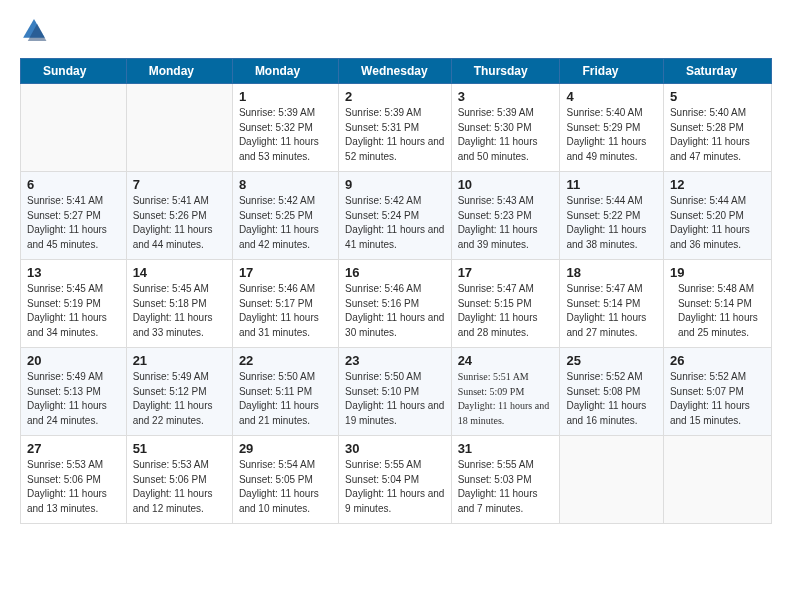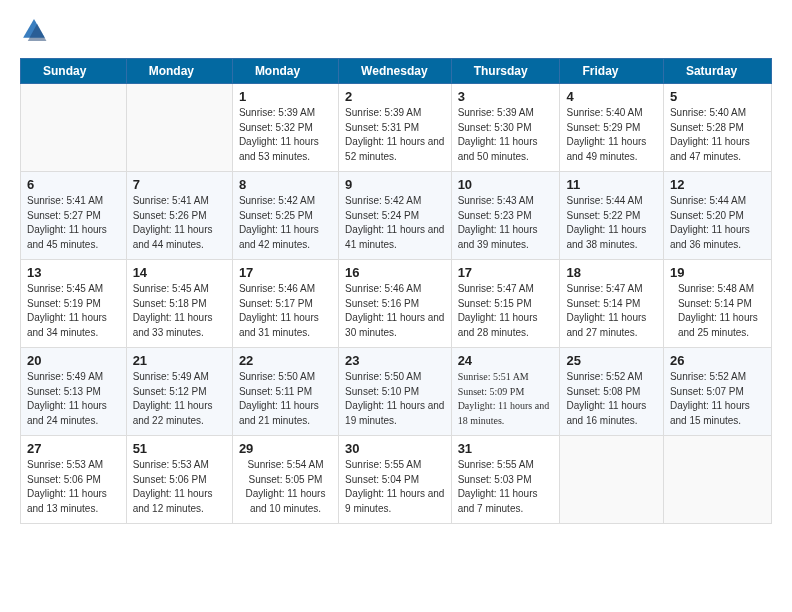--- a/index.html
+++ b/index.html
@@ -306,21 +306,21 @@
 Daylight: 11 hours and 13 minutes.</div>
           </td>
           <td>
             <span class="day-number">51</span>
             <div class="day-info" style="white-space: pre-line;">Sunrise: 5:53 AM
 Sunset: 5:06 PM
 Daylight: 11 hours and 12 minutes.</div>
           </td>
           <td>
             <span class="day-number">29</span>
-            <div class="day-info" style="white-space: pre-line; text-align: center;">Sunrise: 5:54 AM
+            <div class="day-info" style="white-space: pre-line;">Sunrise: 5:54 AM
 Sunset: 5:05 PM
 Daylight: 11 hours and 10 minutes.</div>
           </td>
           <td>
             <span class="day-number">30</span>
             <div class="day-info" style="white-space: pre-line;">Sunrise: 5:55 AM
 Sunset: 5:04 PM
 Daylight: 11 hours and 9 minutes.</div>
           </td>
           <td>

